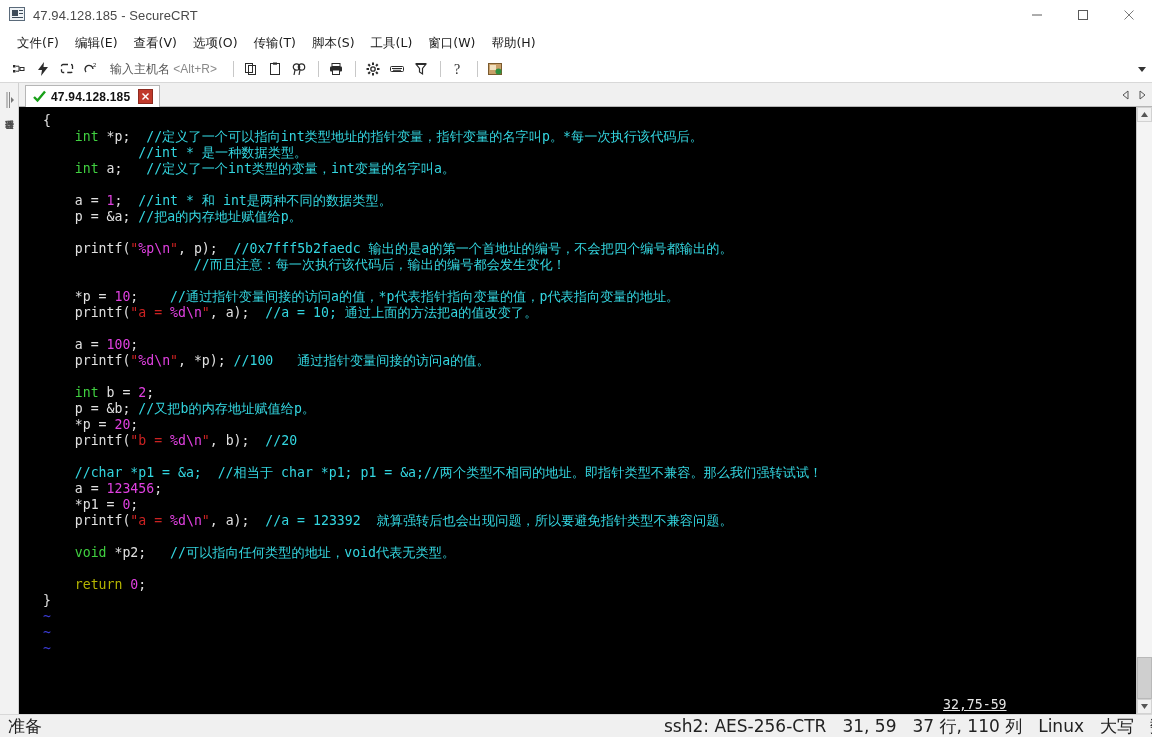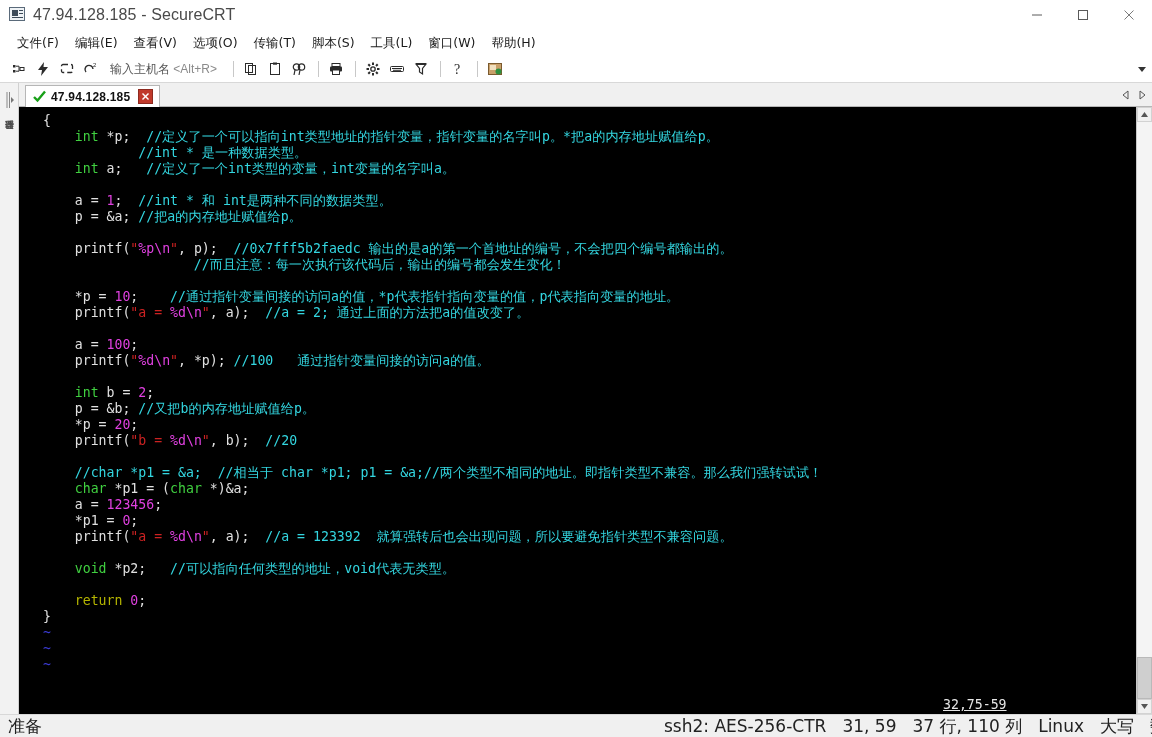--- a/index.html
+++ b/index.html
@@ -13,21 +13,21 @@
   .app{width:1152px;height:737px;display:flex;flex-direction:column;background:#ffffff;}
 
   
   .titlebar{height:30px;background:#ffffff;display:flex;align-items:center;flex:0 0 auto;}
   .title-icon{width:16px;height:16px;margin-left:9px;margin-right:8px;position:relative;flex:0 0 auto;}
   .title-icon .frame{position:absolute;left:0;top:0;width:16px;height:14px;border:1px solid #5a6a7a;background:#eef2f5;box-sizing:border-box;}
   .title-icon .scr{position:absolute;left:3px;top:3px;width:6px;height:6px;background:#3c4a58;}
   .title-icon .bar1{position:absolute;left:10px;top:3px;width:4px;height:1px;background:#3c4a58;}
   .title-icon .bar2{position:absolute;left:10px;top:6px;width:4px;height:1px;background:#3c4a58;}
   .title-icon .bar3{position:absolute;left:3px;top:10px;width:11px;height:1px;background:#3c4a58;}
-  .title-text{font-size:16px;color:#4a4a4a;letter-spacing:.1px;}
+  .title-text{font-size:13px;color:#4a4a4a;letter-spacing:.1px;}
   .title-spacer{flex:1 1 auto;}
   .wbtn{width:46px;height:30px;display:flex;align-items:center;justify-content:center;color:#5a5a5a;}
   .wbtn svg{display:block;}
   .wbtn.close{margin-right:0;}
 
   
   .menubar{height:26px;background:#ffffff;display:flex;align-items:center;padding-left:10px;flex:0 0 auto;}
   .menu-item{font-size:12.5px;color:#1a1a1a;padding:3px 7px;margin-right:2px;white-space:nowrap;font-family:"DejaVu Sans","Liberation Sans",sans-serif;}
 
   
@@ -286,43 +286,42 @@
             <svg width="8" height="10" viewBox="0 0 8 10">
                 <polygon points="2,1 2,9 7,5" fill="none" stroke="#555" stroke-width="1"></polygon>
               </svg>
           </div>
         </div>
       </div>
 
       <div class="termwrap">
         <div class="term" id="terminal">
             <div class="line"><span class="pl">{</span></div>
-            <div class="line"><span class="pl">    </span><span class="kw">int</span><span class="pl"> *p;  </span><span class="cm">//定义了一个可以指向int类型地址的指针变量，指针变量的名字叫p。*把a的内存地址赋值给p。</span></div>
+            <div class="line"><span class="pl">    </span><span class="kw">int</span><span class="pl"> *p;  </span><span class="cm">//定义了一个可以指向int类型地址的指针变量，指针变量的名字叫p。*每一次执行该代码后。</span></div>
             <div class="line"><span class="pl">            </span><span class="cm">//int * 是一种数据类型。</span></div>
             <div class="line"><span class="pl">    </span><span class="kw">int</span><span class="pl"> a;   </span><span class="cm">//定义了一个int类型的变量，int变量的名字叫a。</span></div>
             <div class="line">&nbsp;</div>
             <div class="line"><span class="pl">    a = </span><span class="num">1</span><span class="pl">;  </span><span class="cm">//int * 和 int是两种不同的数据类型。</span></div>
             <div class="line"><span class="pl">    p = &amp;a; </span><span class="cm">//把a的内存地址赋值给p。</span></div>
             <div class="line">&nbsp;</div>
             <div class="line"><span class="pl">    printf(</span><span class="str">"</span><span class="fmt">%p</span><span class="fmt">\n</span><span class="str">"</span><span class="pl">, p);  </span><span class="cm">//0x7fff5b2faedc 输出的是a的第一个首地址的编号，不会把四个编号都输出的。</span></div>
             <div class="line"><span class="pl">                   </span><span class="cm">//而且注意：每一次执行该代码后，输出的编号都会发生变化！</span></div>
             <div class="line">&nbsp;</div>
             <div class="line"><span class="pl">    *p = </span><span class="num">10</span><span class="pl">;    </span><span class="cm">//通过指针变量间接的访问a的值，*p代表指针指向变量的值，p代表指向变量的地址。</span></div>
-            <div class="line"><span class="pl">    printf(</span><span class="str">"a = </span><span class="fmt">%d</span><span class="fmt">\n</span><span class="str">"</span><span class="pl">, a);  </span><span class="cm">//a = 2; 通过上面的方法把a的值改变了。</span></div>
+            <div class="line"><span class="pl">    printf(</span><span class="str">"a = </span><span class="fmt">%d</span><span class="fmt">\n</span><span class="str">"</span><span class="pl">, a);  </span><span class="cm">//a = 10; 通过上面的方法把a的值改变了。</span></div>
             <div class="line">&nbsp;</div>
             <div class="line"><span class="pl">    a = </span><span class="num">100</span><span class="pl">;</span></div>
             <div class="line"><span class="pl">    printf(</span><span class="str">"</span><span class="fmt">%d</span><span class="fmt">\n</span><span class="str">"</span><span class="pl">, *p); </span><span class="cm">//100   通过指针变量间接的访问a的值。</span></div>
             <div class="line">&nbsp;</div>
             <div class="line"><span class="pl">    </span><span class="kw">int</span><span class="pl"> b = </span><span class="num">2</span><span class="pl">;</span></div>
             <div class="line"><span class="pl">    p = &amp;b; </span><span class="cm">//又把b的内存地址赋值给p。</span></div>
             <div class="line"><span class="pl">    *p = </span><span class="num">20</span><span class="pl">;</span></div>
             <div class="line"><span class="pl">    printf(</span><span class="str">"b = </span><span class="fmt">%d</span><span class="fmt">\n</span><span class="str">"</span><span class="pl">, b);  </span><span class="cm">//20</span></div>
             <div class="line">&nbsp;</div>
             <div class="line"><span class="pl">    </span><span class="cm">//char *p1 = &amp;a;  //相当于 char *p1; p1 = &amp;a;//两个类型不相同的地址。即指针类型不兼容。那么我们强转试试！</span></div>
-            <div class="line"><span class="pl">    </span><span class="kw">char</span><span class="pl"> *p1 = (</span><span class="kw">char</span><span class="pl"> *)&amp;a;</span></div>
             <div class="line"><span class="pl">    a = </span><span class="num">123456</span><span class="pl">;</span></div>
             <div class="line"><span class="pl">    *p1 = </span><span class="num">0</span><span class="pl">;</span></div>
             <div class="line"><span class="pl">    printf(</span><span class="str">"a = </span><span class="fmt">%d</span><span class="fmt">\n</span><span class="str">"</span><span class="pl">, a);  </span><span class="cm">//a = 123392  就算强转后也会出现问题，所以要避免指针类型不兼容问题。</span></div>
             <div class="line">&nbsp;</div>
             <div class="line"><span class="pl">    </span><span class="kw">void</span><span class="pl"> *p2;   </span><span class="cm">//可以指向任何类型的地址，void代表无类型。</span></div>
             <div class="line">&nbsp;</div>
             <div class="line"><span class="pl">    </span><span class="ret">return</span><span class="pl"> </span><span class="num">0</span><span class="pl">;</span></div>
             <div class="line"><span class="pl">}</span></div>
             <div class="line"><span class="tilde">~</span></div>
             <div class="line"><span class="tilde">~</span></div>

